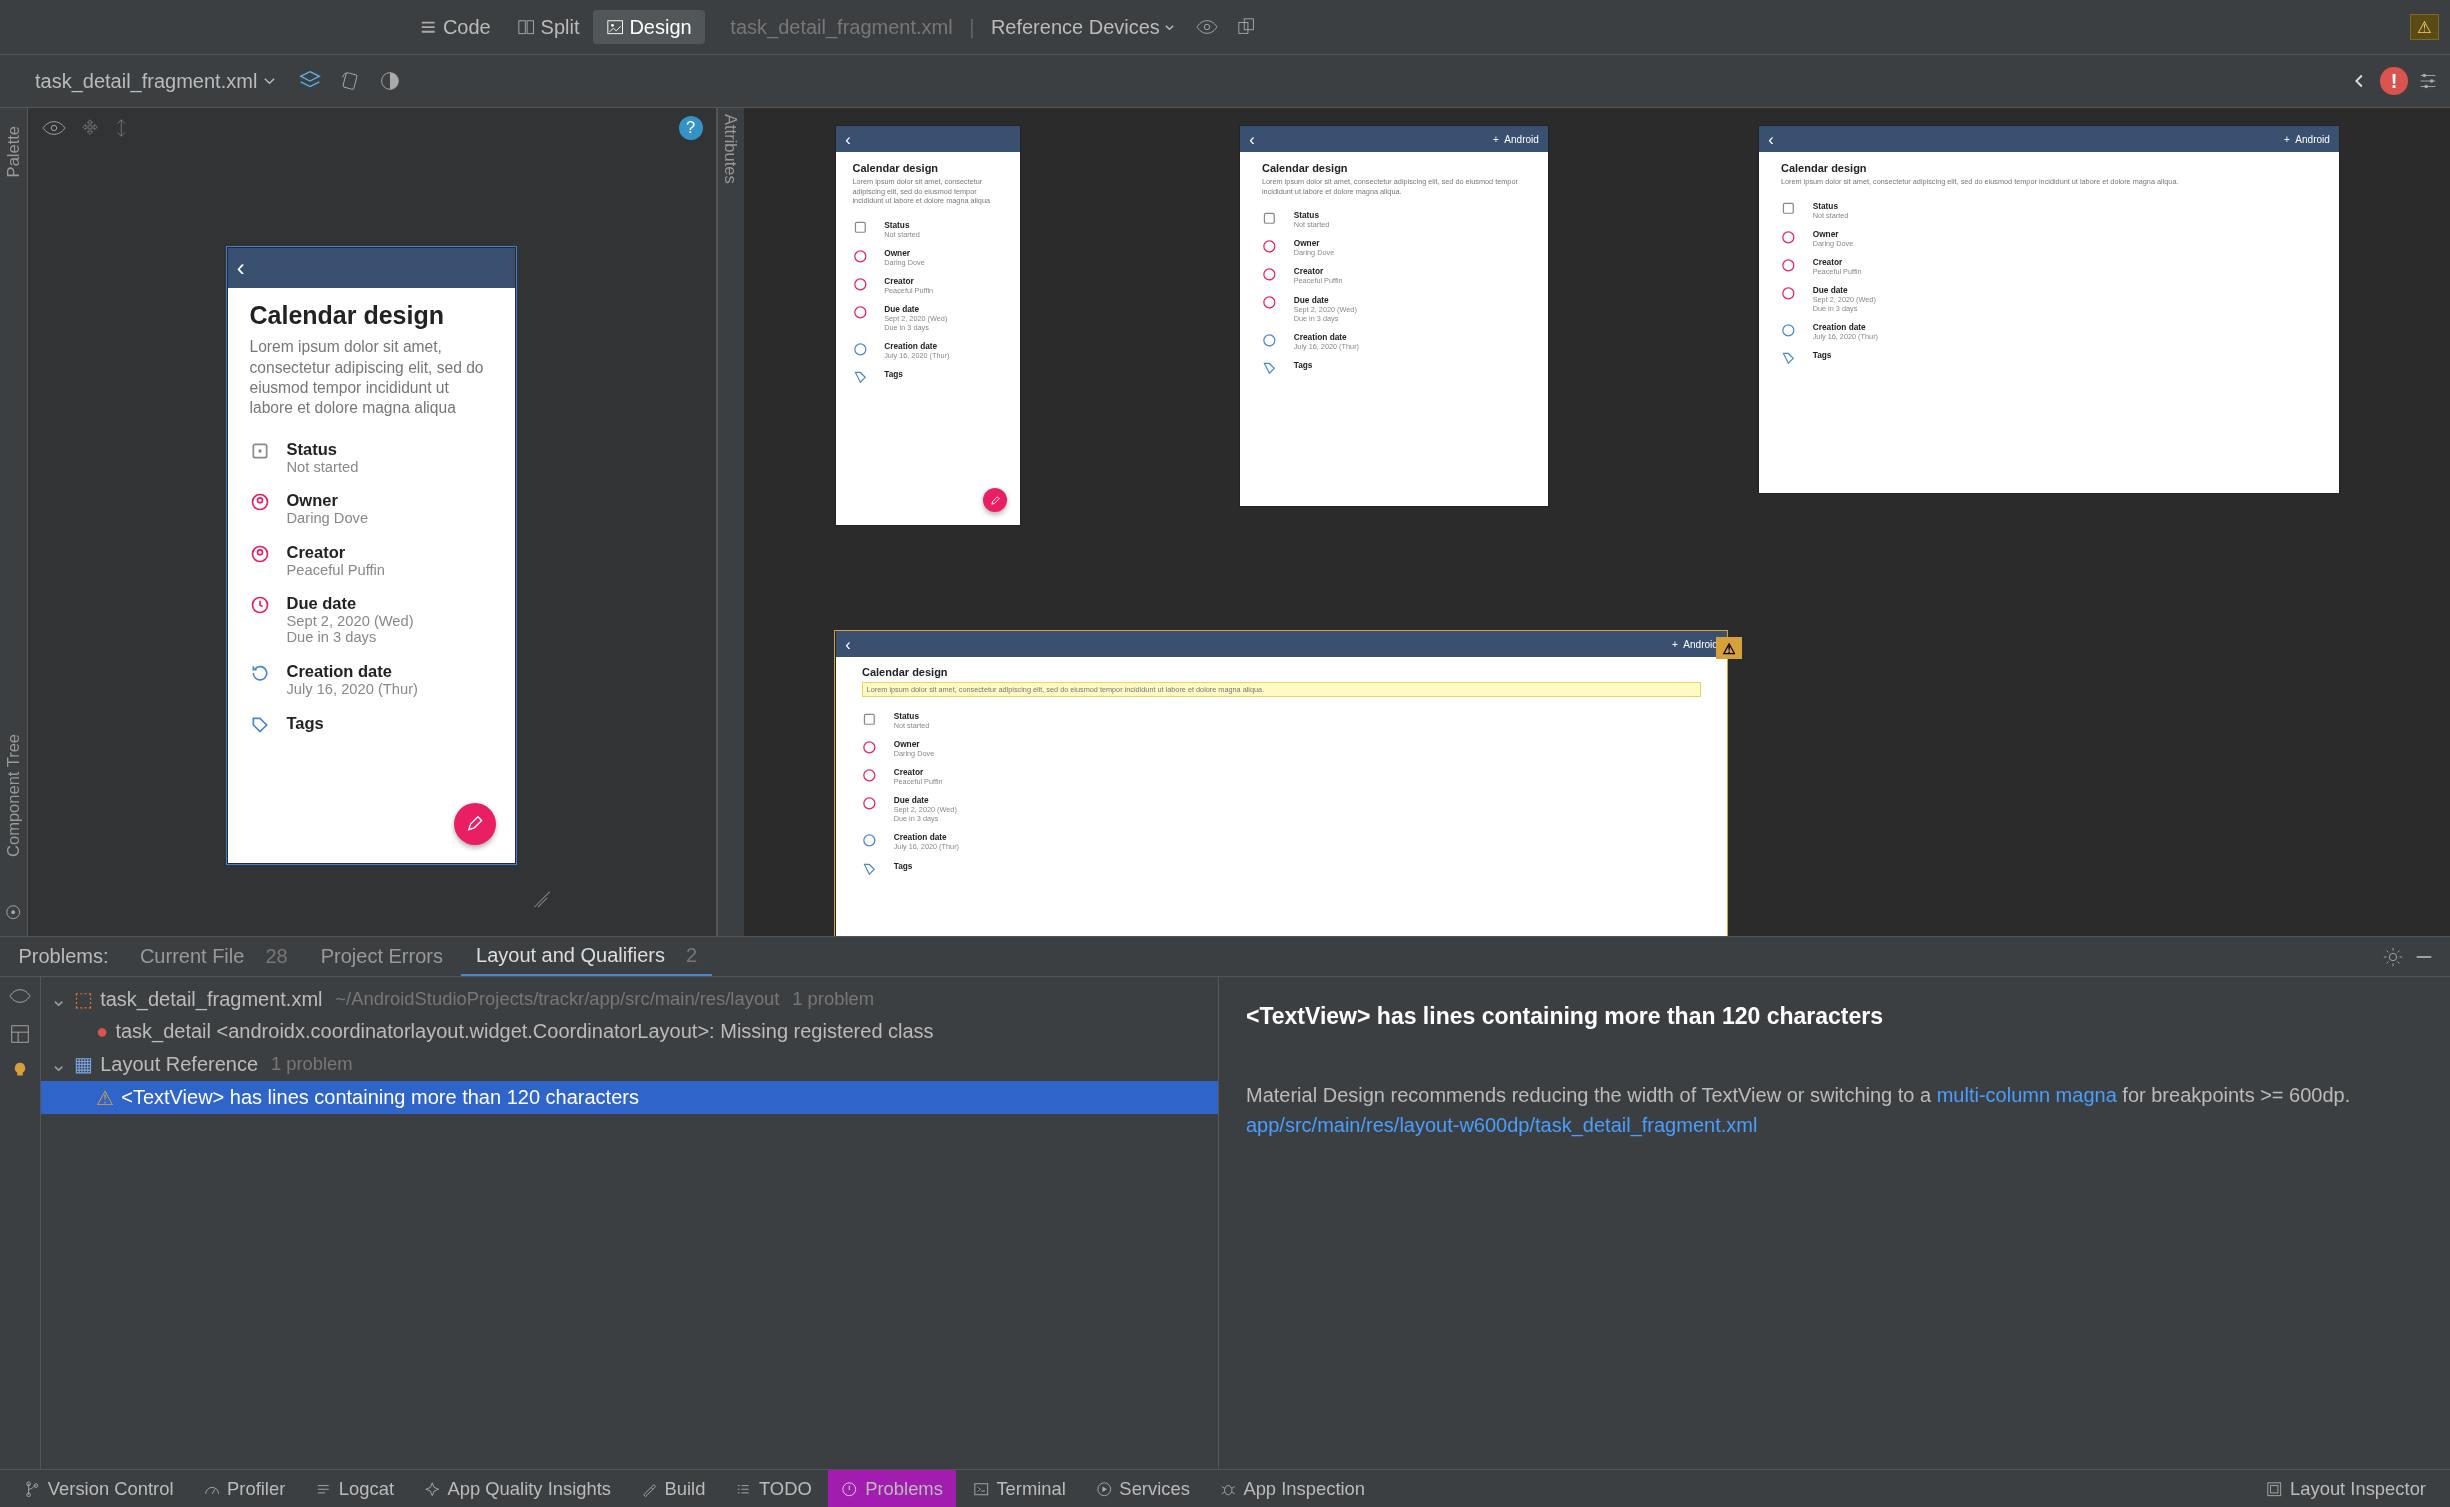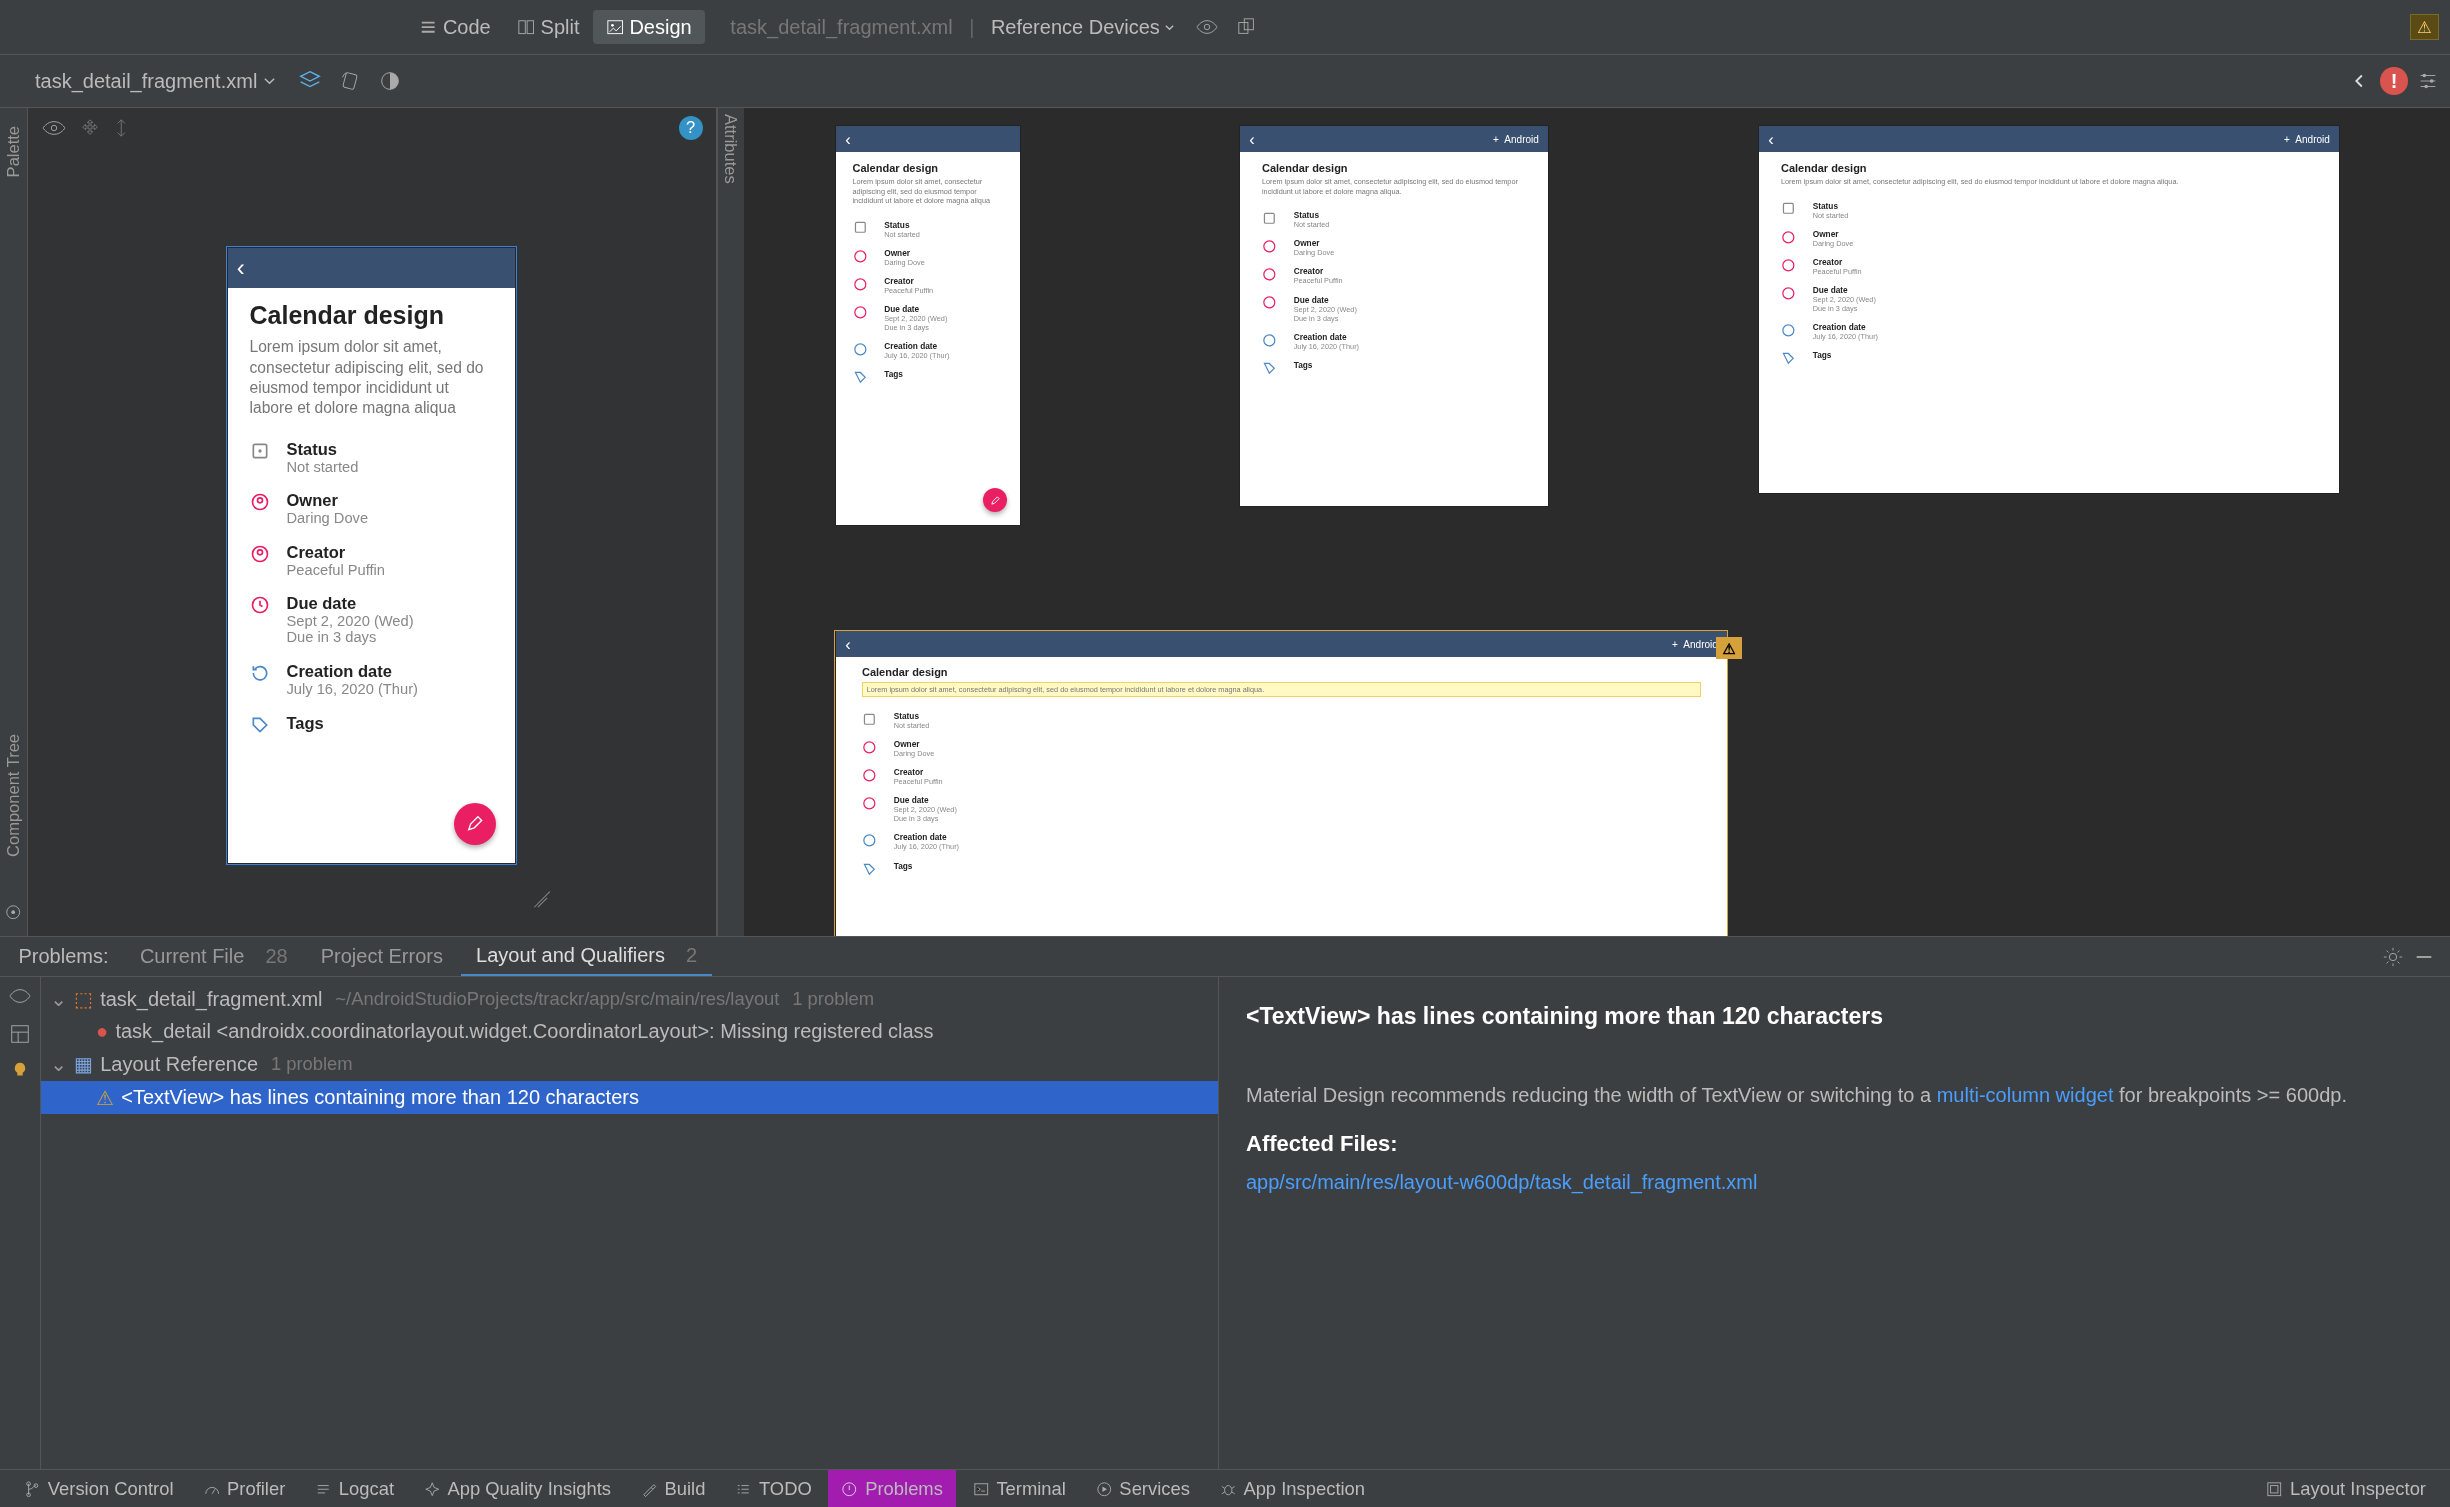--- a/index.html
+++ b/index.html
@@ -713,22 +713,21 @@
           <span class="tree-path">1 problem</span>
         </div>
         <div class="tree-row sel" style="padding-left:55px">
           <span class="warn-icon">⚠</span>
           <span>&lt;TextView&gt; has lines containing more than 120 characters</span>
         </div>
       </div>
       <div class="pb-detail">
         <h3>&lt;TextView&gt; has lines containing more than 120 characters</h3>
         <p><br>
-           <span>Material Design recommends reducing the width of TextView or switching to a </span><a class="link">multi-column widget</a><span> for breakpoints &gt;= 600dp.</span></p>
-        <h4>Affected Files:</h4>
+           <span>Material Design recommends reducing the width of TextView or switching to a </span><a class="link">multi-column magna</a><span> for breakpoints &gt;= 600dp.</span></p>
         <a class="link">app/src/main/res/layout-w600dp/task_detail_fragment.xml</a>
       </div>
     </div>
   </div>
 
   <div class="status-bar">
     <div class="sb-item">
         <svg width="16.5" height="16.5" viewBox="0 0 18 18">
           <path d="M5 3v12M5 9c5 0 5-4 8-4" stroke="#aaa" fill="none"></path>
           <circle cx="5" cy="3" r="2" fill="none" stroke="#aaa"></circle>

